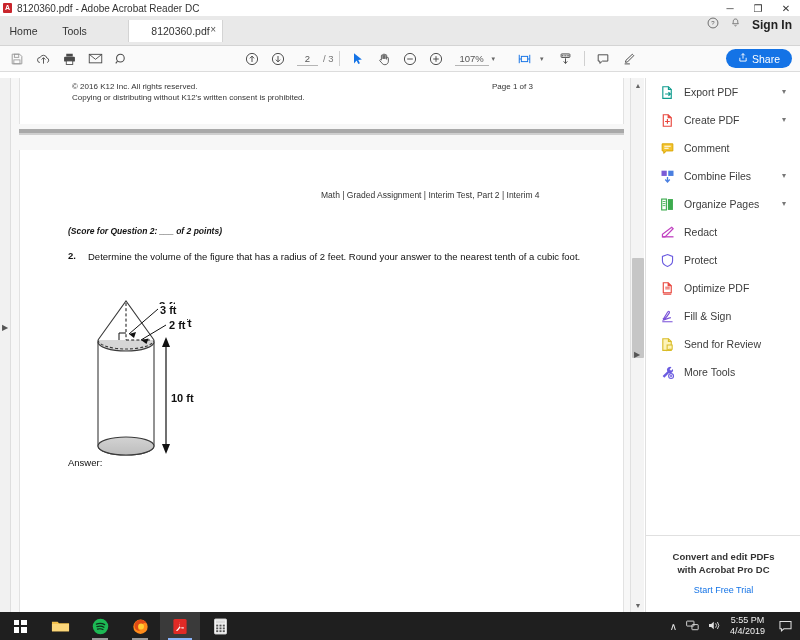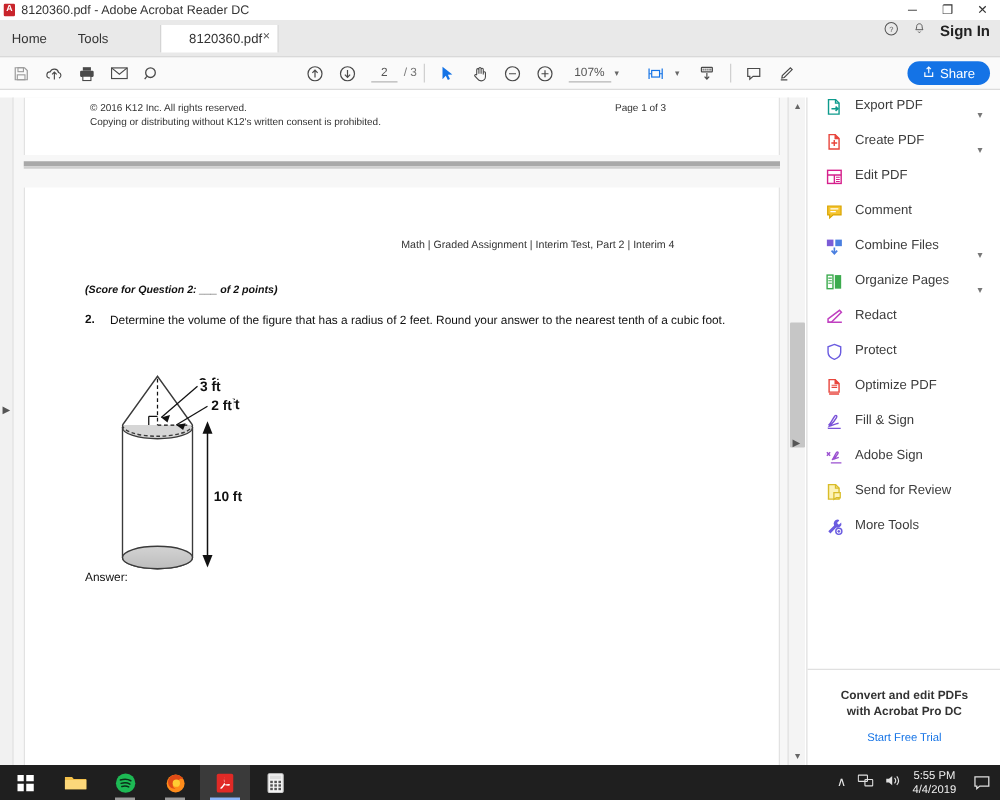--- a/index.html
+++ b/index.html
@@ -152,21 +152,21 @@
   .scrollbar .panhandle{
     position:absolute;left:3px;top:272px;font-size:8px;color:#555;
   }
 
   
   .rpanel{
     position:absolute;left:645px;top:0;width:155px;height:534px;background:#fff;
     border-left:1px solid #e0e0e0;
   }
   .titem{
-    height:28px;display:flex;padding-left:14px;gap:9px;position:relative;
+    height:28px;display:flex;align-items:center;padding-left:14px;gap:9px;position:relative;
   }
   .titem .lbl{ font-size:10.5px;color:#3c3c3c; }
   .titem .chev{ position:absolute;right:14px;top:9px;font-size:8px;color:#777; }
   .tico{ width:15px;height:15px;display:flex;align-items:center;justify-content:center; }
   .tico svg{ display:block; }
 
   .promo{
     position:absolute;left:0;bottom:0;width:155px;height:77px;
     border-top:1px solid #e0e0e0;text-align:center;padding-top:14px;
   }
@@ -464,30 +464,20 @@
           <svg width="15" height="15" viewBox="0 0 16 16">
               <path d="M3.5 1.8h5.2l3.3 3.3v9H3.5z" fill="#fff" stroke="#e8453c" stroke-width="1.2"></path>
               <path d="M8.7 1.8v3.3H12" fill="#e8453c" stroke="#e8453c" stroke-width="1.2"></path>
               <path d="M5.4 9h5M7.9 6.5v5" stroke="#e8453c" stroke-width="1.2"></path>
             </svg>
         </span>
         <span class="lbl">Create PDF</span>
         <span class="chev">▾</span>
       </div>
 
-      <div class="titem">
-        <span class="tico">
-          <svg width="15" height="15" viewBox="0 0 16 16">
-              <rect x="2.2" y="2.4" width="11.6" height="11.2" fill="none" stroke="#d6208c" stroke-width="1.2"></rect>
-              <path d="M2.2 6.4h11.6M8 6.4v7.2" stroke="#d6208c" stroke-width="1.2"></path>
-              <path d="M9.4 8.4h3.2M9.4 10.2h3.2M9.4 12h3.2" stroke="#d6208c" stroke-width="0.9"></path>
-            </svg>
-        </span>
-        <span class="lbl">Edit PDF</span>
-      </div>
 
       <div class="titem">
         <span class="tico">
           <svg width="15" height="15" viewBox="0 0 16 16">
               <path d="M2.3 3h11.4v7.6H7l-3 2.6v-2.6H2.3z" fill="#f4c430" stroke="#d9a400" stroke-width="1"></path>
               <path d="M4.6 5.5h6.8M4.6 7.8h4.6" stroke="#fff" stroke-width="1.1"></path>
             </svg>
         </span>
         <span class="lbl">Comment</span>
       </div>
@@ -550,30 +540,20 @@
       <div class="titem">
         <span class="tico">
           <svg width="15" height="15" viewBox="0 0 16 16">
               <path d="M3 11c2-1.6 4-6.6 5.6-8.2 1-1 2 .2 1.2 1.6C8.4 7 5.2 10.4 4 11.6c1.6-.4 5-2 7.6-2.4" fill="none" stroke="#7a52d8" stroke-width="1.2"></path>
               <path d="M2.4 13.6h11" stroke="#7a52d8" stroke-width="1.1"></path>
             </svg>
         </span>
         <span class="lbl">Fill &amp; Sign</span>
       </div>
 
-      <div class="titem">
-        <span class="tico">
-          <svg width="15" height="15" viewBox="0 0 16 16">
-              <path d="M1.6 4 4.4 7M4.4 4 1.6 7" stroke="#9a4fd0" stroke-width="1.2"></path>
-              <path d="M6 10.6c1.6-1.4 2.8-5.4 4-6.6.8-.8 1.6.2 1 1.2-1 1.8-3 4-4 5 1.2-.4 3.2-1.4 4.8-1.8" fill="none" stroke="#9a4fd0" stroke-width="1.2"></path>
-              <path d="M5 13.2h9" stroke="#9a4fd0" stroke-width="1.1"></path>
-            </svg>
-        </span>
-        <span class="lbl">Adobe Sign</span>
-      </div>
 
       <div class="titem">
         <span class="tico">
           <svg width="15" height="15" viewBox="0 0 16 16">
               <path d="M3 1.8h6l3 3v9.4H3z" fill="#fdf3b8" stroke="#d9bc28" stroke-width="1.2"></path>
               <path d="M9 1.8v3h3" fill="none" stroke="#d9bc28" stroke-width="1.2"></path>
               <path d="M7.6 8.6h5.4v4.4H9.8l-2.2 1.4v-1.4H7.6z" fill="#fdf3b8" stroke="#d9bc28" stroke-width="1.1"></path>
             </svg>
         </span>
         <span class="lbl">Send for Review</span>

